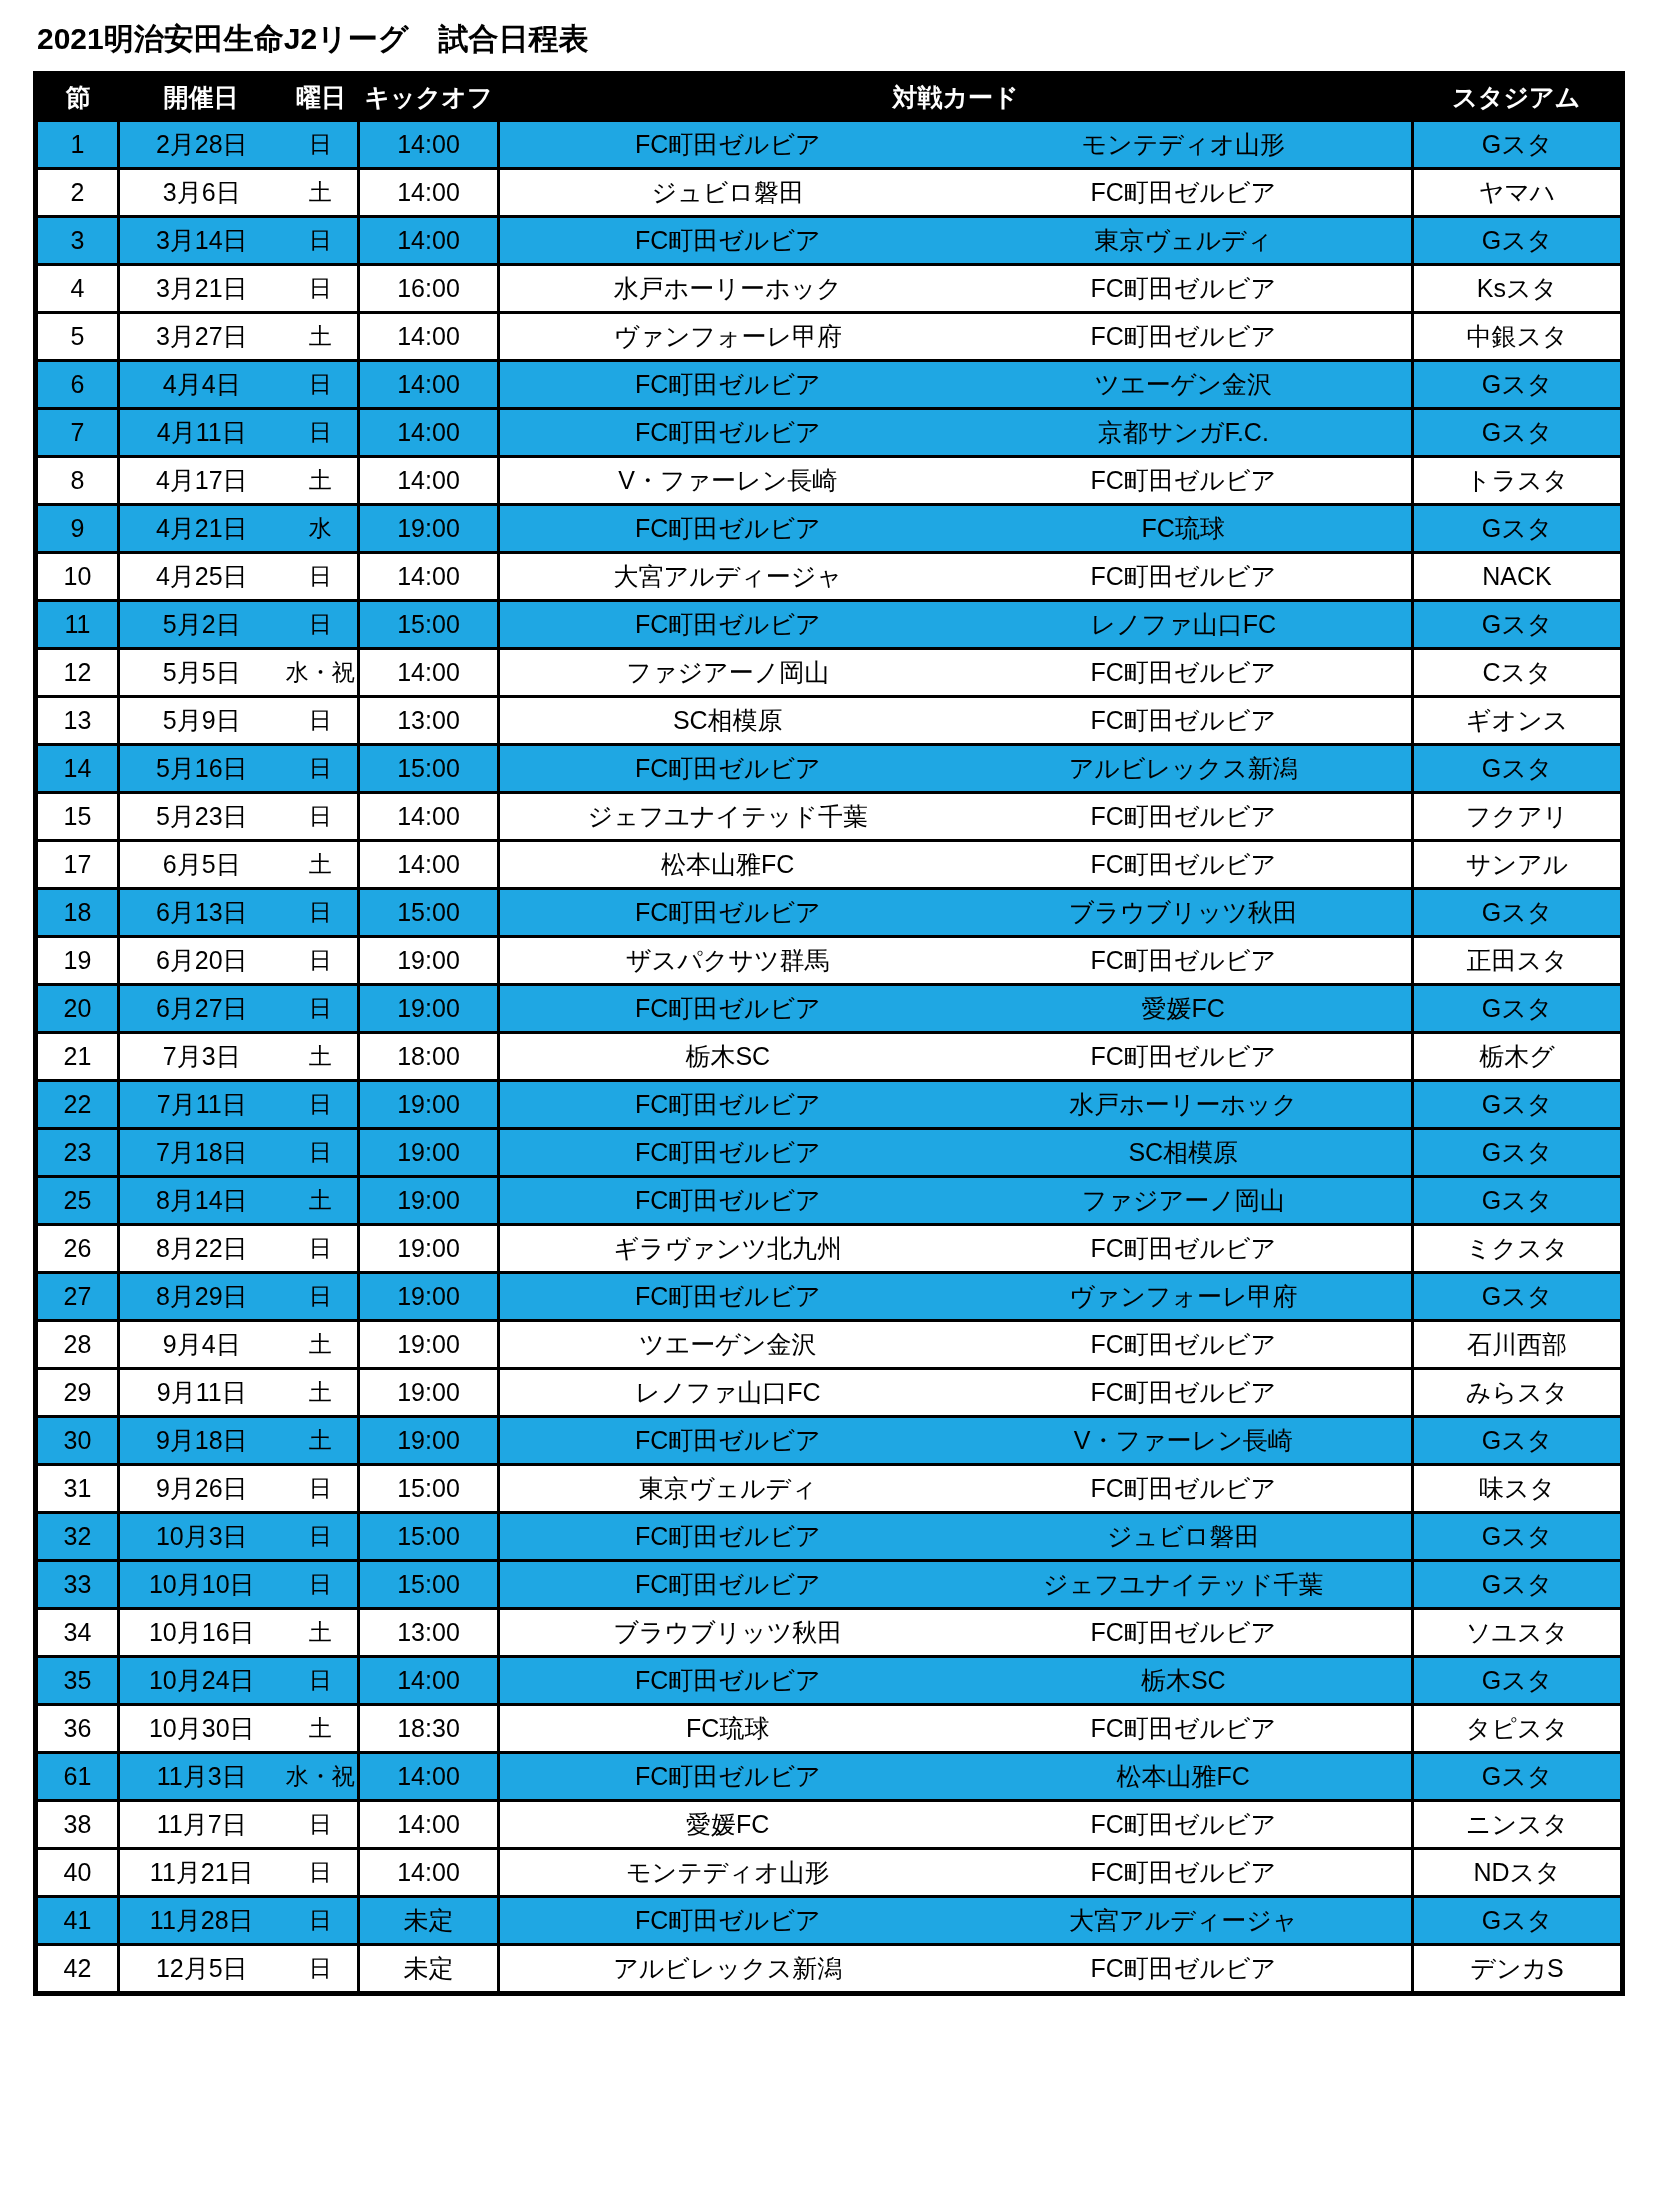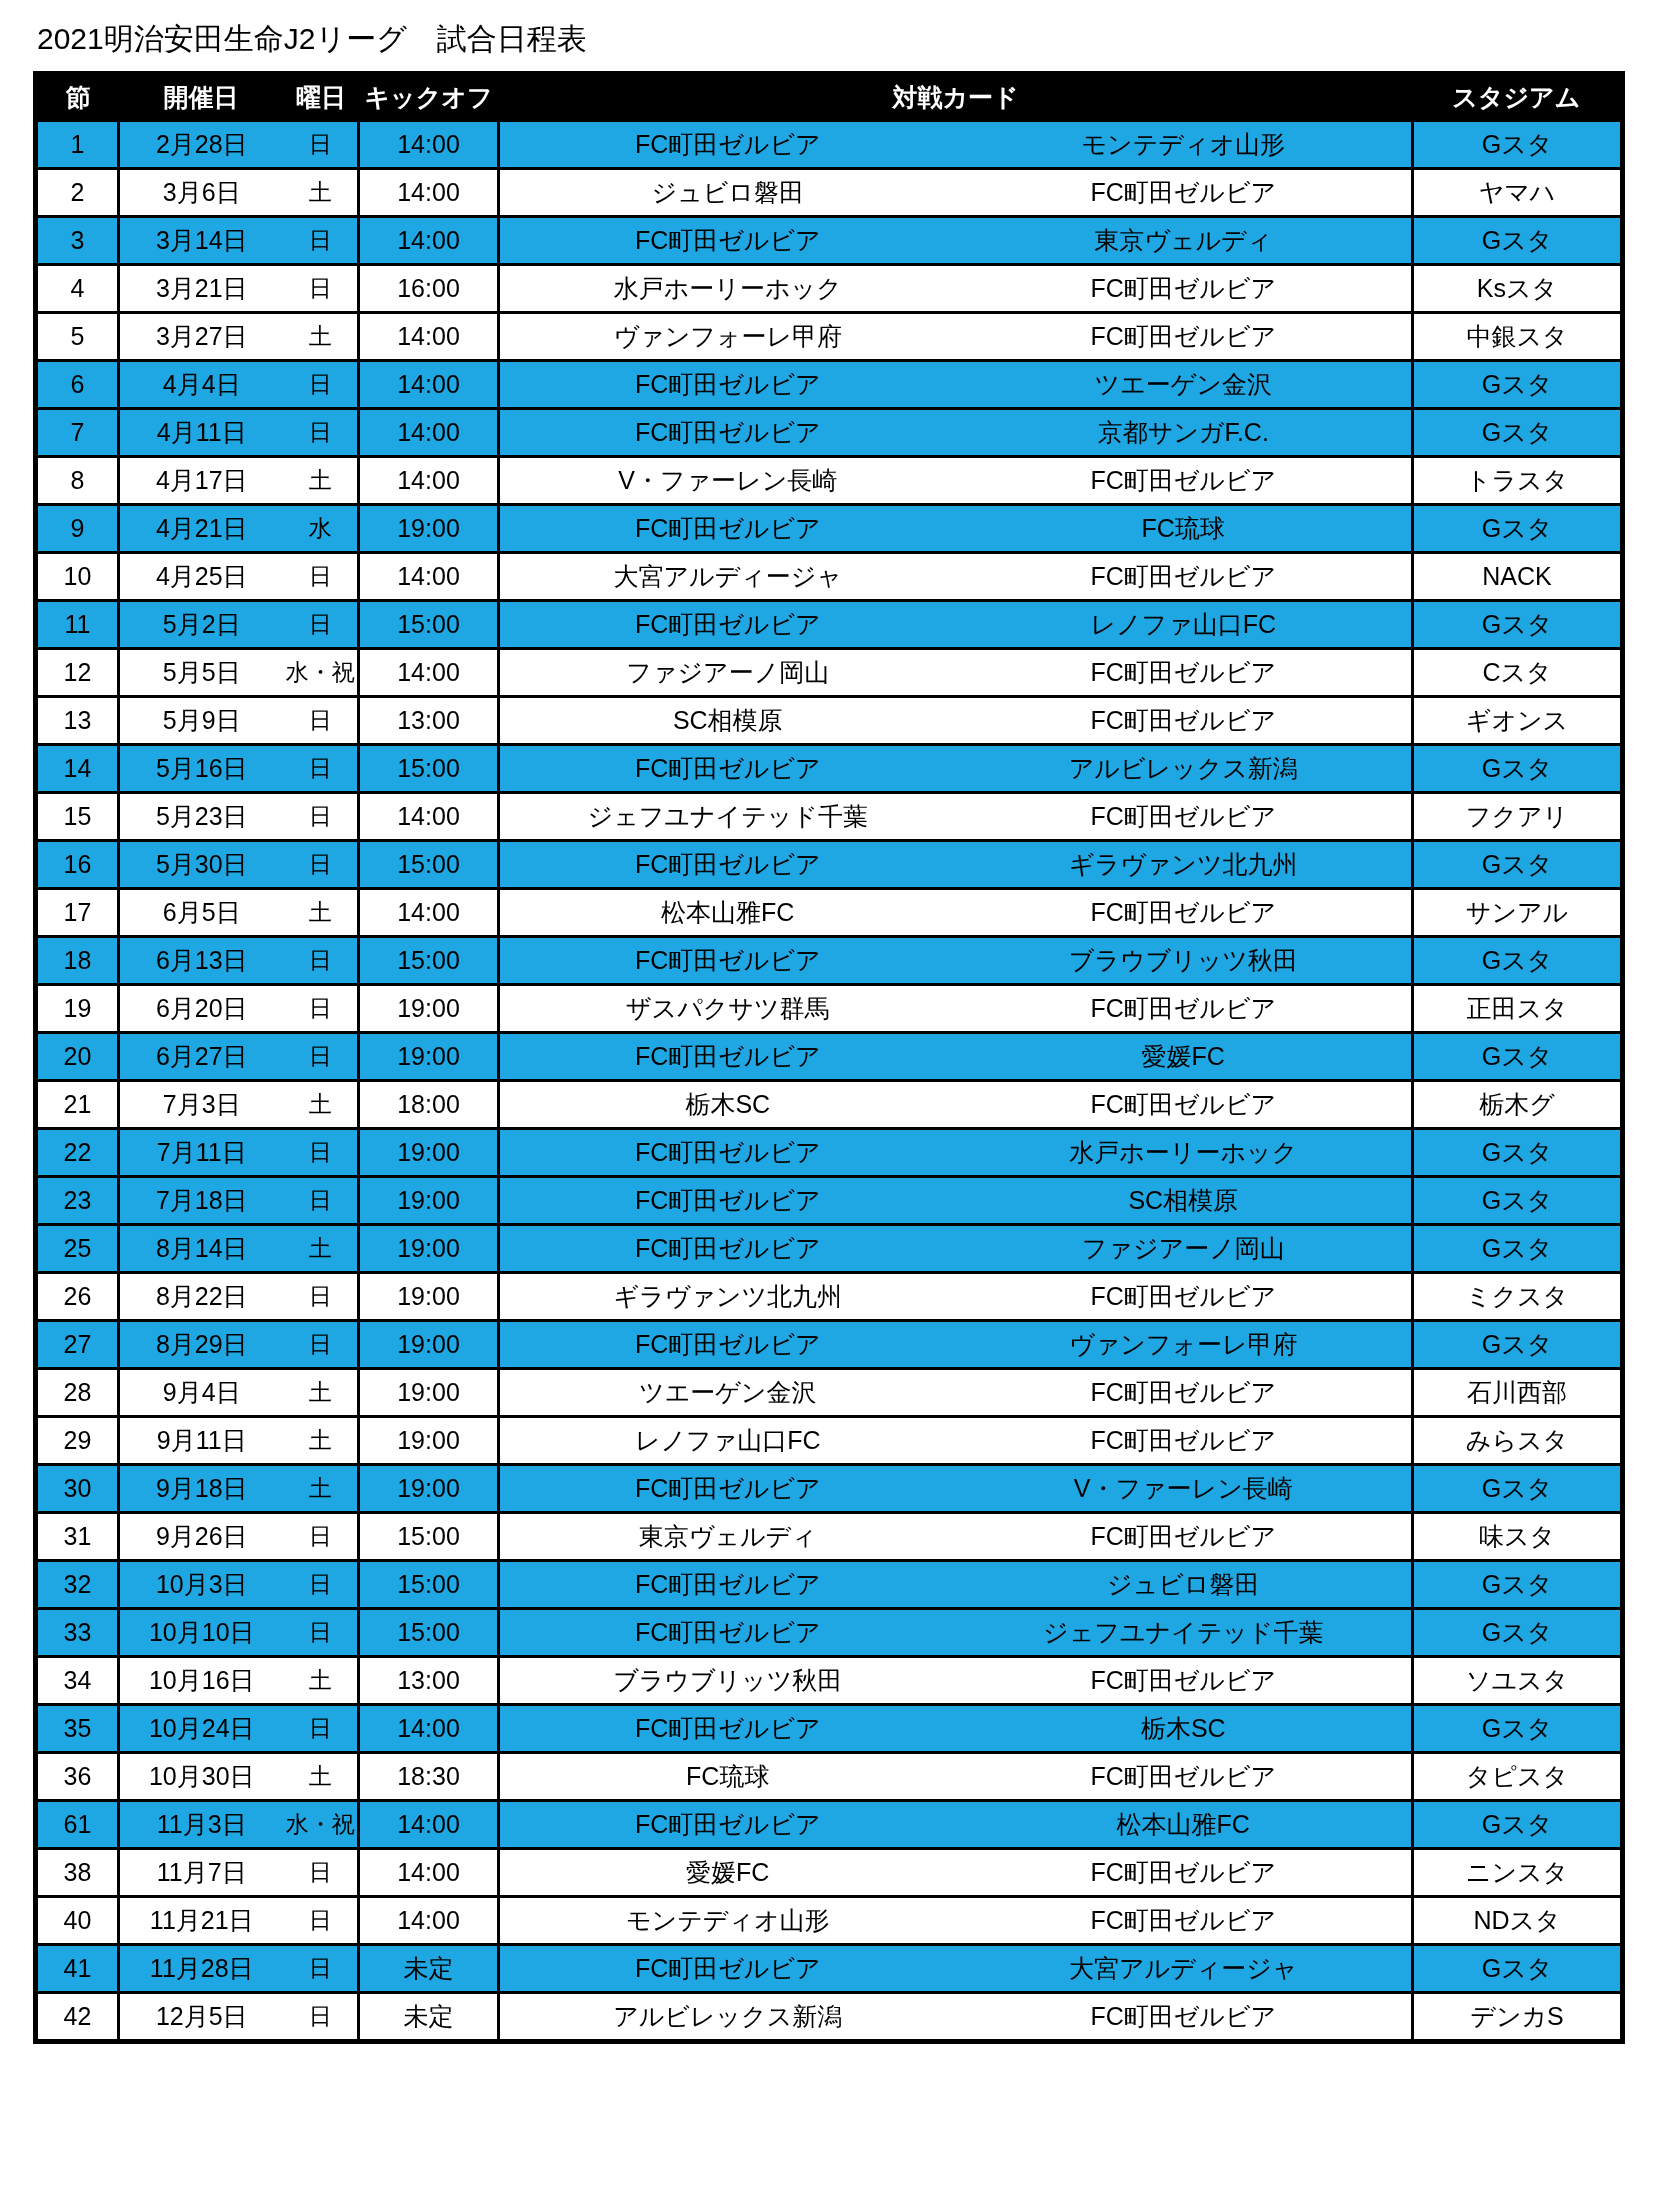--- a/index.html
+++ b/index.html
@@ -8,21 +8,21 @@
     width: 1654px;
     height: 2199px;
     background: #ffffff;
     font-family: "Liberation Sans", sans-serif;
     color: #000;
     overflow: hidden;
   }
   .page-title {
     margin: 20px 0 0 37px;
     font-size: 30px;
-    font-weight: normal;
+    font-weight: bold;
     line-height: 38px;
     color: #000;
     white-space: pre;
   }
   table.schedule {
     margin: 13px 0 0 33px;
     border-collapse: collapse;
     table-layout: fixed;
     width: 1587px;
     border: 5px solid #000;
@@ -205,29 +205,20 @@
   </tr>
       <tr class="away">
     <td class="c-round">15</td>
     <td class="c-date">5月23日</td>
     <td class="c-day">日</td>
     <td class="c-kick">14:00</td>
     <td class="c-home">ジェフユナイテッド千葉</td>
     <td class="c-away">FC町田ゼルビア</td>
     <td class="c-stadium">フクアリ</td>
   </tr>
-      <tr class="home">
-    <td class="c-round">16</td>
-    <td class="c-date">5月30日</td>
-    <td class="c-day">日</td>
-    <td class="c-kick">15:00</td>
-    <td class="c-home">FC町田ゼルビア</td>
-    <td class="c-away">ギラヴァンツ北九州</td>
-    <td class="c-stadium">Gスタ</td>
-  </tr>
       <tr class="away">
     <td class="c-round">17</td>
     <td class="c-date">6月5日</td>
     <td class="c-day">土</td>
     <td class="c-kick">14:00</td>
     <td class="c-home">松本山雅FC</td>
     <td class="c-away">FC町田ゼルビア</td>
     <td class="c-stadium">サンアル</td>
   </tr>
       <tr class="home">

